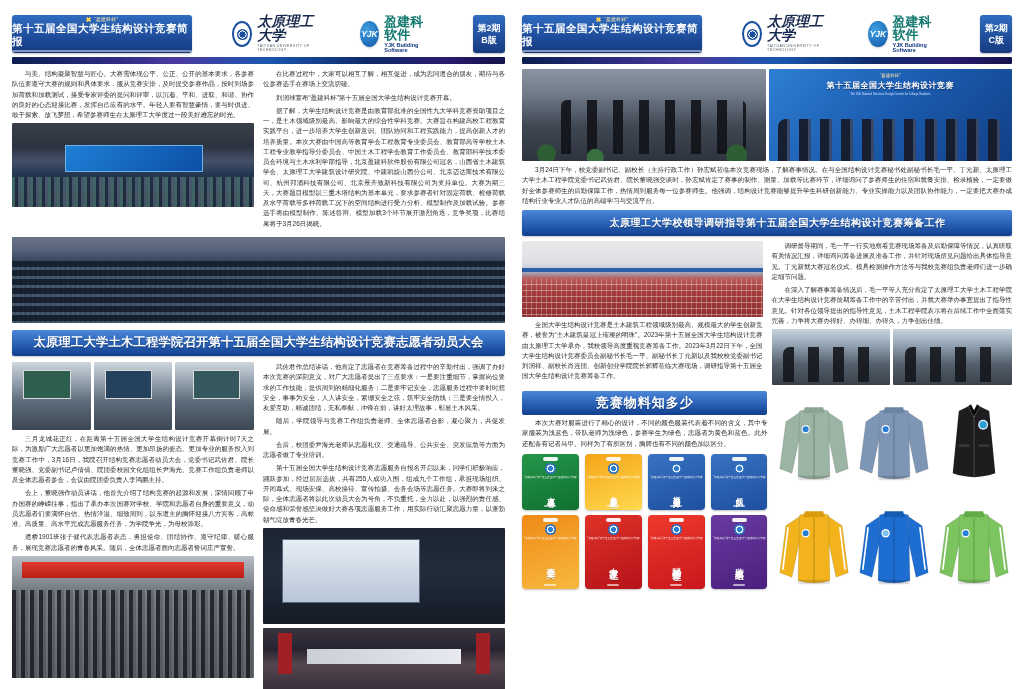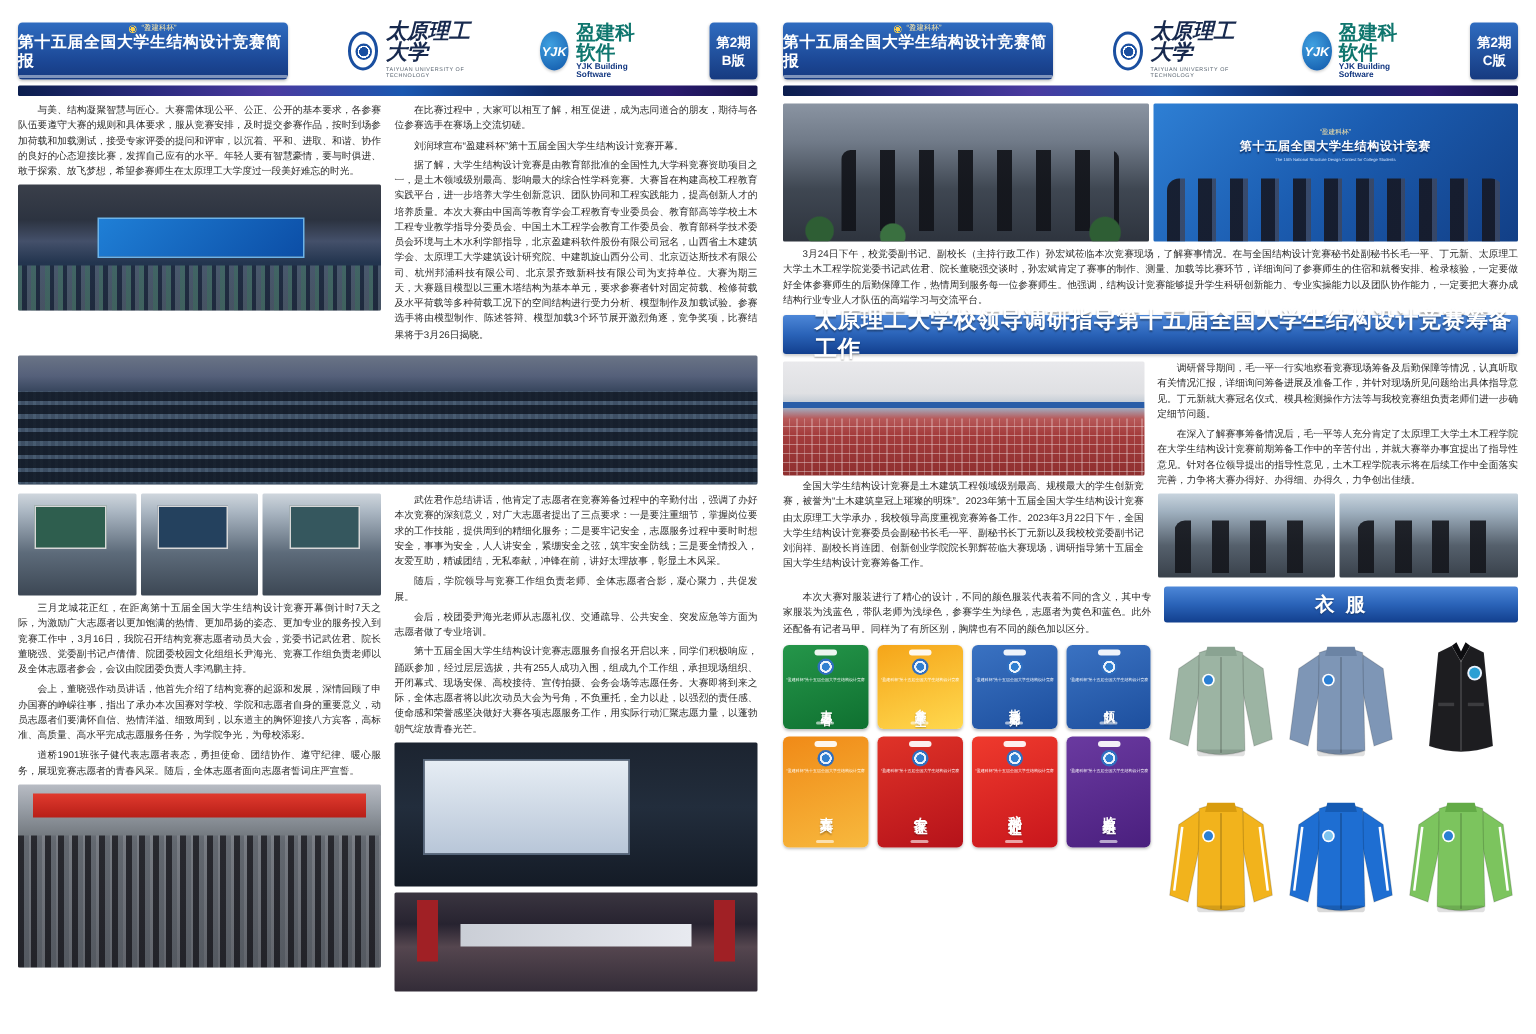--- a/index.html
+++ b/index.html
@@ -47,21 +47,21 @@
   .cols{display:grid;grid-template-columns:1fr 1fr;gap:9px;}
   .body-text{font-size:6.5px;line-height:1.58;color:#2b2b2b;text-align:justify;}
   .body-text p{margin:0 0 3px 0;text-indent:2em;}
   .headline{
     margin-top:7px;height:26px;border-radius:2px;
     background:linear-gradient(180deg,#4d87d8 0%,#2a63b8 50%,#123f8e 100%);
     color:#fff;font-weight:bold;display:flex;align-items:center;justify-content:center;
     text-shadow:0 1px 1px rgba(0,0,0,.35);box-shadow:0 1px 2px rgba(0,0,0,.2);
   }
   .hl-12{font-size:12.3px;letter-spacing:.2px;}
-  .hl-13{font-size:15px;letter-spacing:.5px;padding-left:21px;}
+  .hl-13{font-size:10px;letter-spacing:.5px;padding-left:21px;}
 
   
   .ph{position:relative;overflow:hidden;border-radius:1px;}
   .ph-auditorium{background:linear-gradient(180deg,#3a3f4a 0%,#2c3340 28%,#44506a 45%,#23354f 62%,#1f2d3f 100%);}
   .ph-auditorium .screen{position:absolute;left:22%;top:26%;width:56%;height:30%;
     background:linear-gradient(135deg,#1f7fd6,#0c4ea6);border:1px solid #6db3e8;}
   .ph-auditorium .crowd{position:absolute;bottom:0;width:100%;height:36%;
     background:repeating-linear-gradient(90deg,rgba(90,140,120,.55) 0 3px,rgba(30,40,60,.65) 3px 6px,rgba(160,170,180,.3) 6px 9px);}
   .ph-formation{background:linear-gradient(180deg,#6a7486 0%,#55607a 16%,#324158 30%,#2a3a50 100%);}
   .ph-formation .rows{position:absolute;left:0;right:0;bottom:0;top:28%;
@@ -83,21 +83,21 @@
   .ph-lecture .redl,.ph-lecture .redr{position:absolute;top:8%;width:6%;height:62%;background:#a02025;}
   .ph-lecture .redl{left:6%;} .ph-lecture .redr{right:6%;}
   .ph-corridor{background:linear-gradient(180deg,#8a94a2 0%,#707a88 28%,#3f4752 62%,#2e343e 100%);}
   .ph-corridor .figs{position:absolute;bottom:8%;left:16%;right:8%;height:58%;
     background:repeating-linear-gradient(90deg,rgba(18,20,26,.92) 0 10px,transparent 10px 26px);border-radius:6px 6px 0 0;}
   .ph-corridor .plants{position:absolute;bottom:0;left:0;right:0;height:26%;
     background:radial-gradient(circle at 10% 70%,#2e5e34 0 9px,transparent 10px),
                radial-gradient(circle at 30% 85%,#3a7040 0 8px,transparent 9px),
                radial-gradient(circle at 88% 75%,#2e5e34 0 10px,transparent 11px);}
   .ph-backdrop{background:linear-gradient(135deg,#2e7fd4 0%,#1b5cb0 48%,#123f86 100%);
-    display:flex;flex-direction:column;align-items:center;padding-top:16px;box-sizing:border-box;}
+    display:flex;flex-direction:column;align-items:center;padding-top:4px;box-sizing:border-box;}
   .bd-l1{font-size:4.5px;color:#ffe9a8;line-height:6px;}
   .bd-l2{font-size:8px;font-weight:bold;color:#ffffff;text-shadow:0 1px 1px #0a2a5e;margin-top:1px;letter-spacing:.5px;}
   .bd-l3{font-size:2.8px;color:#cfe2ff;margin-top:1px;}
   .ph-backdrop .sils{position:absolute;bottom:0;width:92%;height:46%;left:4%;
     background:repeating-linear-gradient(90deg,rgba(22,25,38,.92) 0 9px,rgba(60,70,95,.85) 9px 12px,transparent 12px 21px);
     border-radius:8px 8px 0 0;}
   .ph-venue{background:linear-gradient(180deg,#e9e9ec 0%,#dfe0e3 28%,#c5cdd6 36%,#9fb3c8 40%,#b85a5a 50%,#a43c3c 64%,#8f2f2f 100%);}
   .ph-venue .bband{position:absolute;top:36%;width:100%;height:5%;background:#2a5ea8;}
   .ph-venue .chairs{position:absolute;bottom:0;width:100%;height:50%;opacity:.75;
     background:repeating-linear-gradient(180deg,transparent 0 5px,rgba(255,255,255,.5) 5px 6px),
@@ -191,20 +191,21 @@
     <div class="body-text">
       <p>在比赛过程中，大家可以相互了解，相互促进，成为志同道合的朋友，期待与各位参赛选手在赛场上交流切磋。</p>
       <p>刘润球宣布“盈建科杯”第十五届全国大学生结构设计竞赛开幕。</p>
       <p>据了解，大学生结构设计竞赛是由教育部批准的全国性九大学科竞赛资助项目之一，是土木领域级别最高、影响最大的综合性学科竞赛。大赛旨在构建高校工程教育实践平台，进一步培养大学生创新意识、团队协同和工程实践能力，提高创新人才的培养质量。本次大赛由中国高等教育学会工程教育专业委员会、教育部高等学校土木工程专业教学指导分委员会、中国土木工程学会教育工作委员会、教育部科学技术委员会环境与土木水利学部指导，北京盈建科软件股份有限公司冠名，山西省土木建筑学会、太原理工大学建筑设计研究院、中建凯旋山西分公司、北京迈达斯技术有限公司、杭州邦浦科技有限公司、北京景齐致新科技有限公司为支持单位。大赛为期三天，大赛题目模型以三重木塔结构为基本单元，要求参赛者针对固定荷载、检修荷载及水平荷载等多种荷载工况下的空间结构进行受力分析、模型制作及加载试验。参赛选手将由模型制作、陈述答辩、模型加载3个环节展开激烈角逐，竞争奖项，比赛结果将于3月26日揭晓。</p>
     </div>
   </div>
   <div class="ph ph-formation mt5" style="height:86px;">
     <div class="rows"></div>
   </div>
 
+  <div class="headline hl-12">太原理工大学土木工程学院召开第十五届全国大学生结构设计竞赛志愿者动员大会</div>
 
   <div class="cols mt6">
     <div class="body-text">
       <div class="photo-row">
         <div class="ph ph-classroom" style="height:68px;">
             <div class="board"></div>
           </div>
         <div class="ph ph-classroom v2" style="height:68px;">
             <div class="board"></div>
           </div>
@@ -307,20 +308,21 @@
           </div>
         <div class="ph ph-discuss" style="height:56px;">
             <div class="figs"></div>
           </div>
       </div>
     </div>
   </div>
 
   <div class="cols mt6">
     <div>
+      <div class="secbar" style="letter-spacing:1px;">竞赛物料知多少</div>
       <div class="body-text mt3">
         <p>本次大赛对服装进行了精心的设计，不同的颜色服装代表着不同的含义，其中专家服装为浅蓝色，带队老师为浅绿色，参赛学生为绿色，志愿者为黄色和蓝色。此外还配备有记者马甲。同样为了有所区别，胸牌也有不同的颜色加以区分。</p>
       </div>
 
       <div class="badges-row row-a">
         <div class="badge b1">
           <div class="clip"></div>
           <div class="blogo"></div>
           <div class="btitle">“盈建科杯”第十五届全国大学生结构设计竞赛</div>
           <div class="vlabel">志愿者</div>
@@ -374,21 +376,20 @@
           <div class="clip"></div>
           <div class="blogo"></div>
           <div class="btitle">“盈建科杯”第十五届全国大学生结构设计竞赛</div>
           <div class="vlabel">监察组</div>
           <div class="bfoot"></div>
         </div>
       </div>
     </div>
 
     <div>
-      <div class="secbar">衣 服</div>
       <div class="clothes-grid">
 
         <div class="cloth">
           <svg viewBox="0 0 100 120">
             <path d="M31 16 L13 28 L5 90 L21 96 L31 48 Z" fill="#9cb4a3" stroke="rgba(0,0,0,.15)"></path>
             <path d="M69 16 L87 28 L95 90 L79 96 L69 48 Z" fill="#9cb4a3" stroke="rgba(0,0,0,.15)"></path>
             <path d="M31 14 Q50 7 69 14 L71 100 Q50 107 29 100 Z" fill="#9cb4a3" stroke="rgba(0,0,0,.15)"></path>
             <path d="M38 9 L62 9 L64 17 L36 17 Z" fill="#8aa392"></path>
             <rect x="49.3" y="18" width="1.4" height="84" fill="rgba(0,0,0,.22)"></rect>
             <rect x="29" y="99" width="42" height="6" rx="3" fill="rgba(0,0,0,.12)"></rect>

